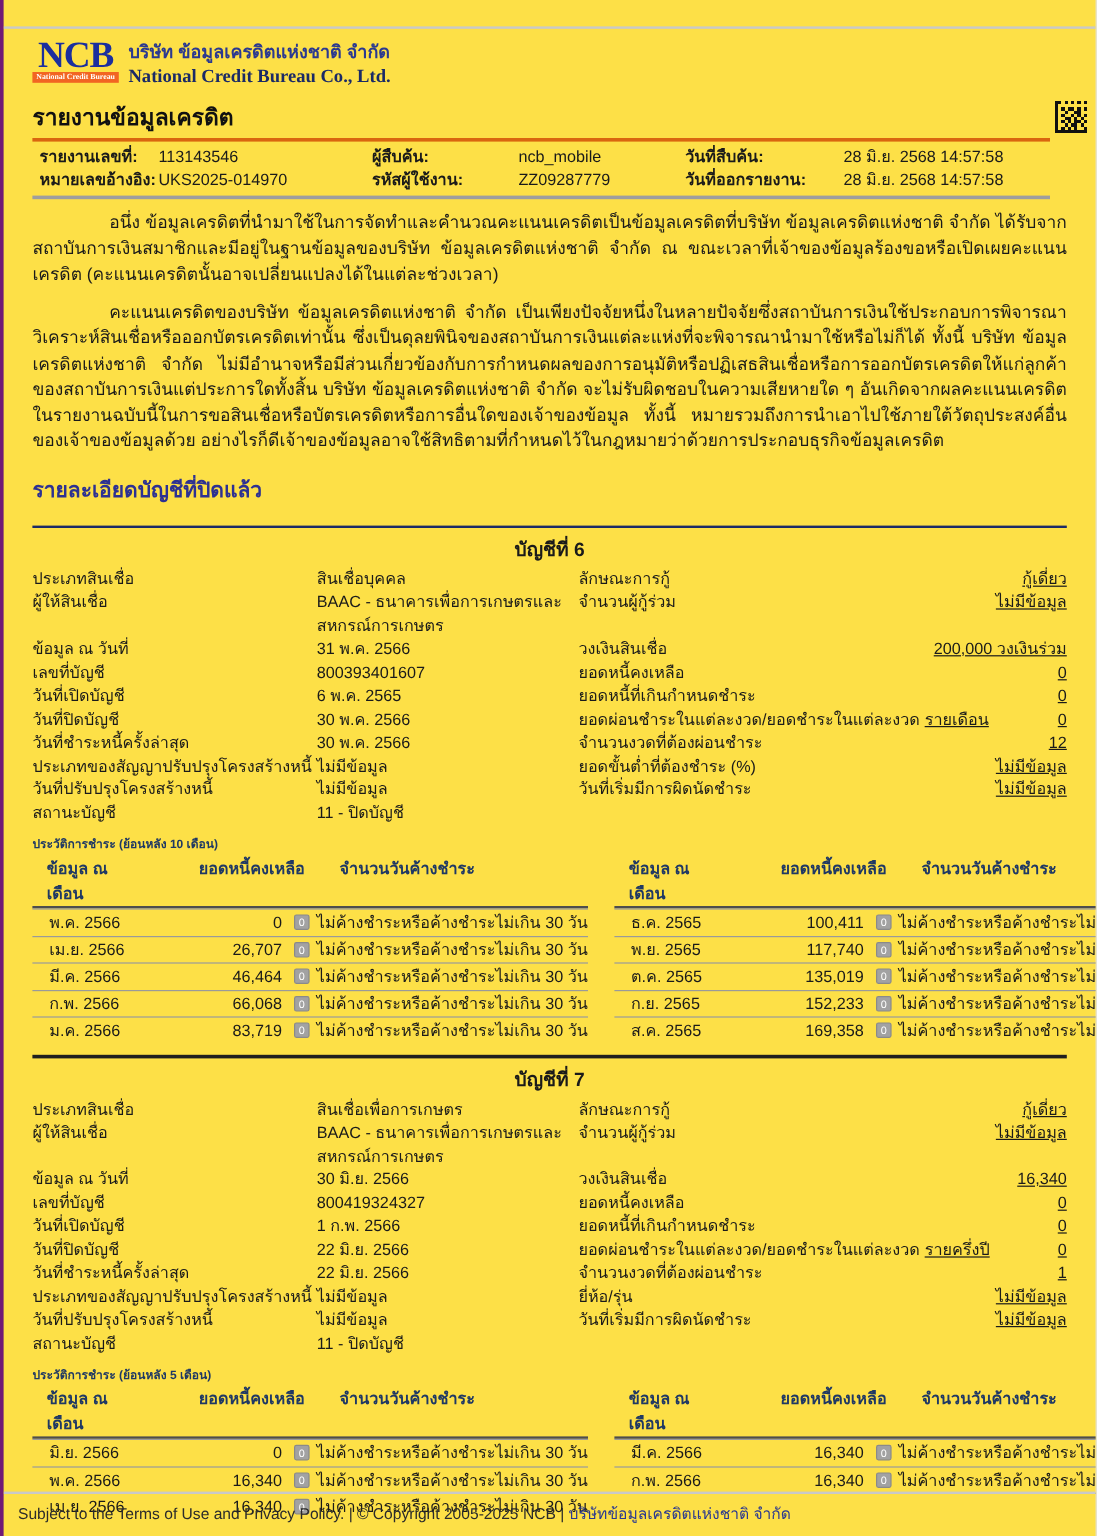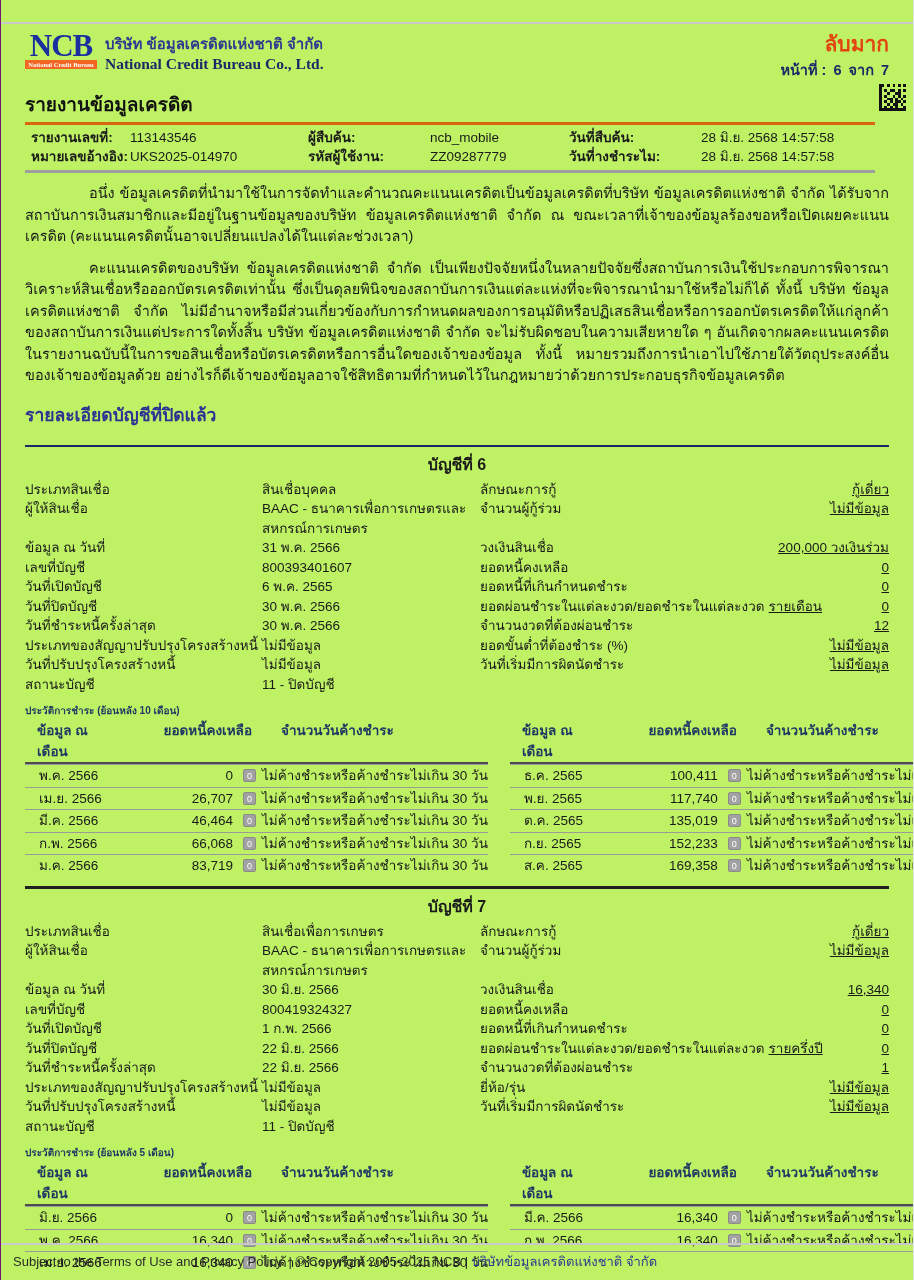--- a/index.html
+++ b/index.html
@@ -1,18 +1,18 @@
 <!DOCTYPE html>
 <html><head>
 <meta charset="utf-8">
 <style>
   * { margin:0; padding:0; box-sizing:border-box; }
   body { background:#fff; font-family:"Liberation Sans", sans-serif; color:#1a1a1a; }
-  .page { position:relative; width:914px; height:1280px; background:#bef264;
-          border-left:1px solid #701a75; border-right:1px solid #e3e3e3; overflow:hidden; }
+  .page { position:relative; width:914px; height:1280px; background:#fde047;
+          border-left:3px solid #701a75; border-right:1px solid #e3e3e3; overflow:hidden; }
   .top-rule { margin-top:22px; border-top:2px solid #c9c9c9; }
 
   
   .hdr { display:flex; justify-content:space-between; align-items:flex-start; margin:8px 24px 0 24px; }
   .logo-wrap { display:flex; gap:8px; align-items:flex-start; }
   .logo-mark { width:72px; text-align:center; }
   .logo-ncb { font-family:"Liberation Serif", serif; font-weight:bold; font-size:31px; line-height:28px; color:#1b2f9e; letter-spacing:-1px; }
   .logo-banner { background:#f26522; color:#fff; font-family:"Liberation Serif", serif; font-weight:bold; font-size:6.5px; line-height:9px; padding:0 1px; white-space:nowrap; }
   .company-th { color:#2b3990; font-weight:bold; font-size:15px; line-height:20px; margin-top:2px; }
   .company-en { color:#1b2a66; font-family:"Liberation Serif", serif; font-weight:bold; font-size:15.5px; line-height:20px; }
@@ -77,26 +77,20 @@
     <div class="logo-wrap">
       <div class="logo-mark">
         <div class="logo-ncb">NCB</div>
         <div class="logo-banner">National Credit Bureau</div>
       </div>
       <div>
         <div class="company-th">บริษัท ข้อมูลเครดิตแห่งชาติ จำกัด</div>
         <div class="company-en">National Credit Bureau Co., Ltd.</div>
       </div>
     </div>
-    <div class="hdr-right">
-      <div class="confidential">ลับมาก</div>
-      <div class="pageno">
-        <span style="margin-left:0">หน้าที่ :</span><span>6</span><span>จาก</span><span>7</span>
-      </div>
-    </div>
   </div>
 
   <div class="rpt-title">รายงานข้อมูลเครดิต</div>
 
   <div class="barcode">
     <svg width="27" height="27" viewBox="0 0 10 10" shape-rendering="crispEdges">
       <path fill="#111" d="M0,0h1v10H0z M0,9h10v1H0z M1,0h1v1H1z M3,0h1v1H3z M5,0h1v1H5z M7,0h1v1H7z M9,0h1v1H9z
            M9,2h1v1H9z M9,4h1v1H9z M9,6h1v1H9z M9,8h1v1H9z M2,2h1v1H2z M4,2h2v1H4z M7,2h1v1H7z
            M3,3h1v1H3z M6,3h2v1H6z M2,4h1v1H2z M5,4h1v1H5z M7,4h1v1H7z M3,5h2v1H3z M6,5h1v1H6z M8,5h1v1H8z
            M2,6h1v1H2z M4,6h1v1H4z M6,6h2v1H6z M3,7h1v1H3z M5,7h2v1H5z M8,7h1v1H8z M2,8h1v1H2z M4,8h1v1H4z M6,8h1v1H6z"></path>
@@ -110,21 +104,21 @@
       <div class="info-label">ผู้สืบค้น:</div>
       <div>ncb_mobile</div>
       <div class="info-label">วันที่สืบค้น:</div>
       <div>28 มิ.ย. 2568 14:57:58</div>
     </div>
     <div class="info-row">
       <div class="info-label">หมายเลขอ้างอิง:</div>
       <div>UKS2025-014970</div>
       <div class="info-label">รหัสผู้ใช้งาน:</div>
       <div>ZZ09287779</div>
-      <div class="info-label">วันที่างชำระไม:</div>
+      <div class="info-label">วันที่ออกรายงาน:</div>
       <div>28 มิ.ย. 2568 14:57:58</div>
     </div>
   </div>
 
   <div class="para">อนึ่ง ข้อมูลเครดิตที่นำมาใช้ในการจัดทำและคำนวณคะแนนเครดิตเป็นข้อมูลเครดิตที่บริษัท ข้อมูลเครดิตแห่งชาติ จำกัด ได้รับจากสถาบันการเงินสมาชิกและมีอยู่ในฐานข้อมูลของบริษัท ข้อมูลเครดิตแห่งชาติ จำกัด ณ ขณะเวลาที่เจ้าของข้อมูลร้องขอหรือเปิดเผยคะแนนเครดิต (คะแนนเครดิตนั้นอาจเปลี่ยนแปลงได้ในแต่ละช่วงเวลา)</div>
   <div class="para">คะแนนเครดิตของบริษัท ข้อมูลเครดิตแห่งชาติ จำกัด เป็นเพียงปัจจัยหนึ่งในหลายปัจจัยซึ่งสถาบันการเงินใช้ประกอบการพิจารณาวิเคราะห์สินเชื่อหรือออกบัตรเครดิตเท่านั้น ซึ่งเป็นดุลยพินิจของสถาบันการเงินแต่ละแห่งที่จะพิจารณานำมาใช้หรือไม่ก็ได้ ทั้งนี้ บริษัท ข้อมูลเครดิตแห่งชาติ จำกัด ไม่มีอำนาจหรือมีส่วนเกี่ยวข้องกับการกำหนดผลของการอนุมัติหรือปฏิเสธสินเชื่อหรือการออกบัตรเครดิตให้แก่ลูกค้าของสถาบันการเงินแต่ประการใดทั้งสิ้น บริษัท ข้อมูลเครดิตแห่งชาติ จำกัด จะไม่รับผิดชอบในความเสียหายใด ๆ อันเกิดจากผลคะแนนเครดิตในรายงานฉบับนี้ในการขอสินเชื่อหรือบัตรเครดิตหรือการอื่นใดของเจ้าของข้อมูล ทั้งนี้ หมายรวมถึงการนำเอาไปใช้ภายใต้วัตถุประสงค์อื่นของเจ้าของข้อมูลด้วย อย่างไรก็ดีเจ้าของข้อมูลอาจใช้สิทธิตามที่กำหนดไว้ในกฎหมายว่าด้วยการประกอบธุรกิจข้อมูลเครดิต</div>
 
   <div class="section-title">รายละเอียดบัญชีที่ปิดแล้ว</div>
 
   <div class="acct-title">บัญชีที่ 6</div>

